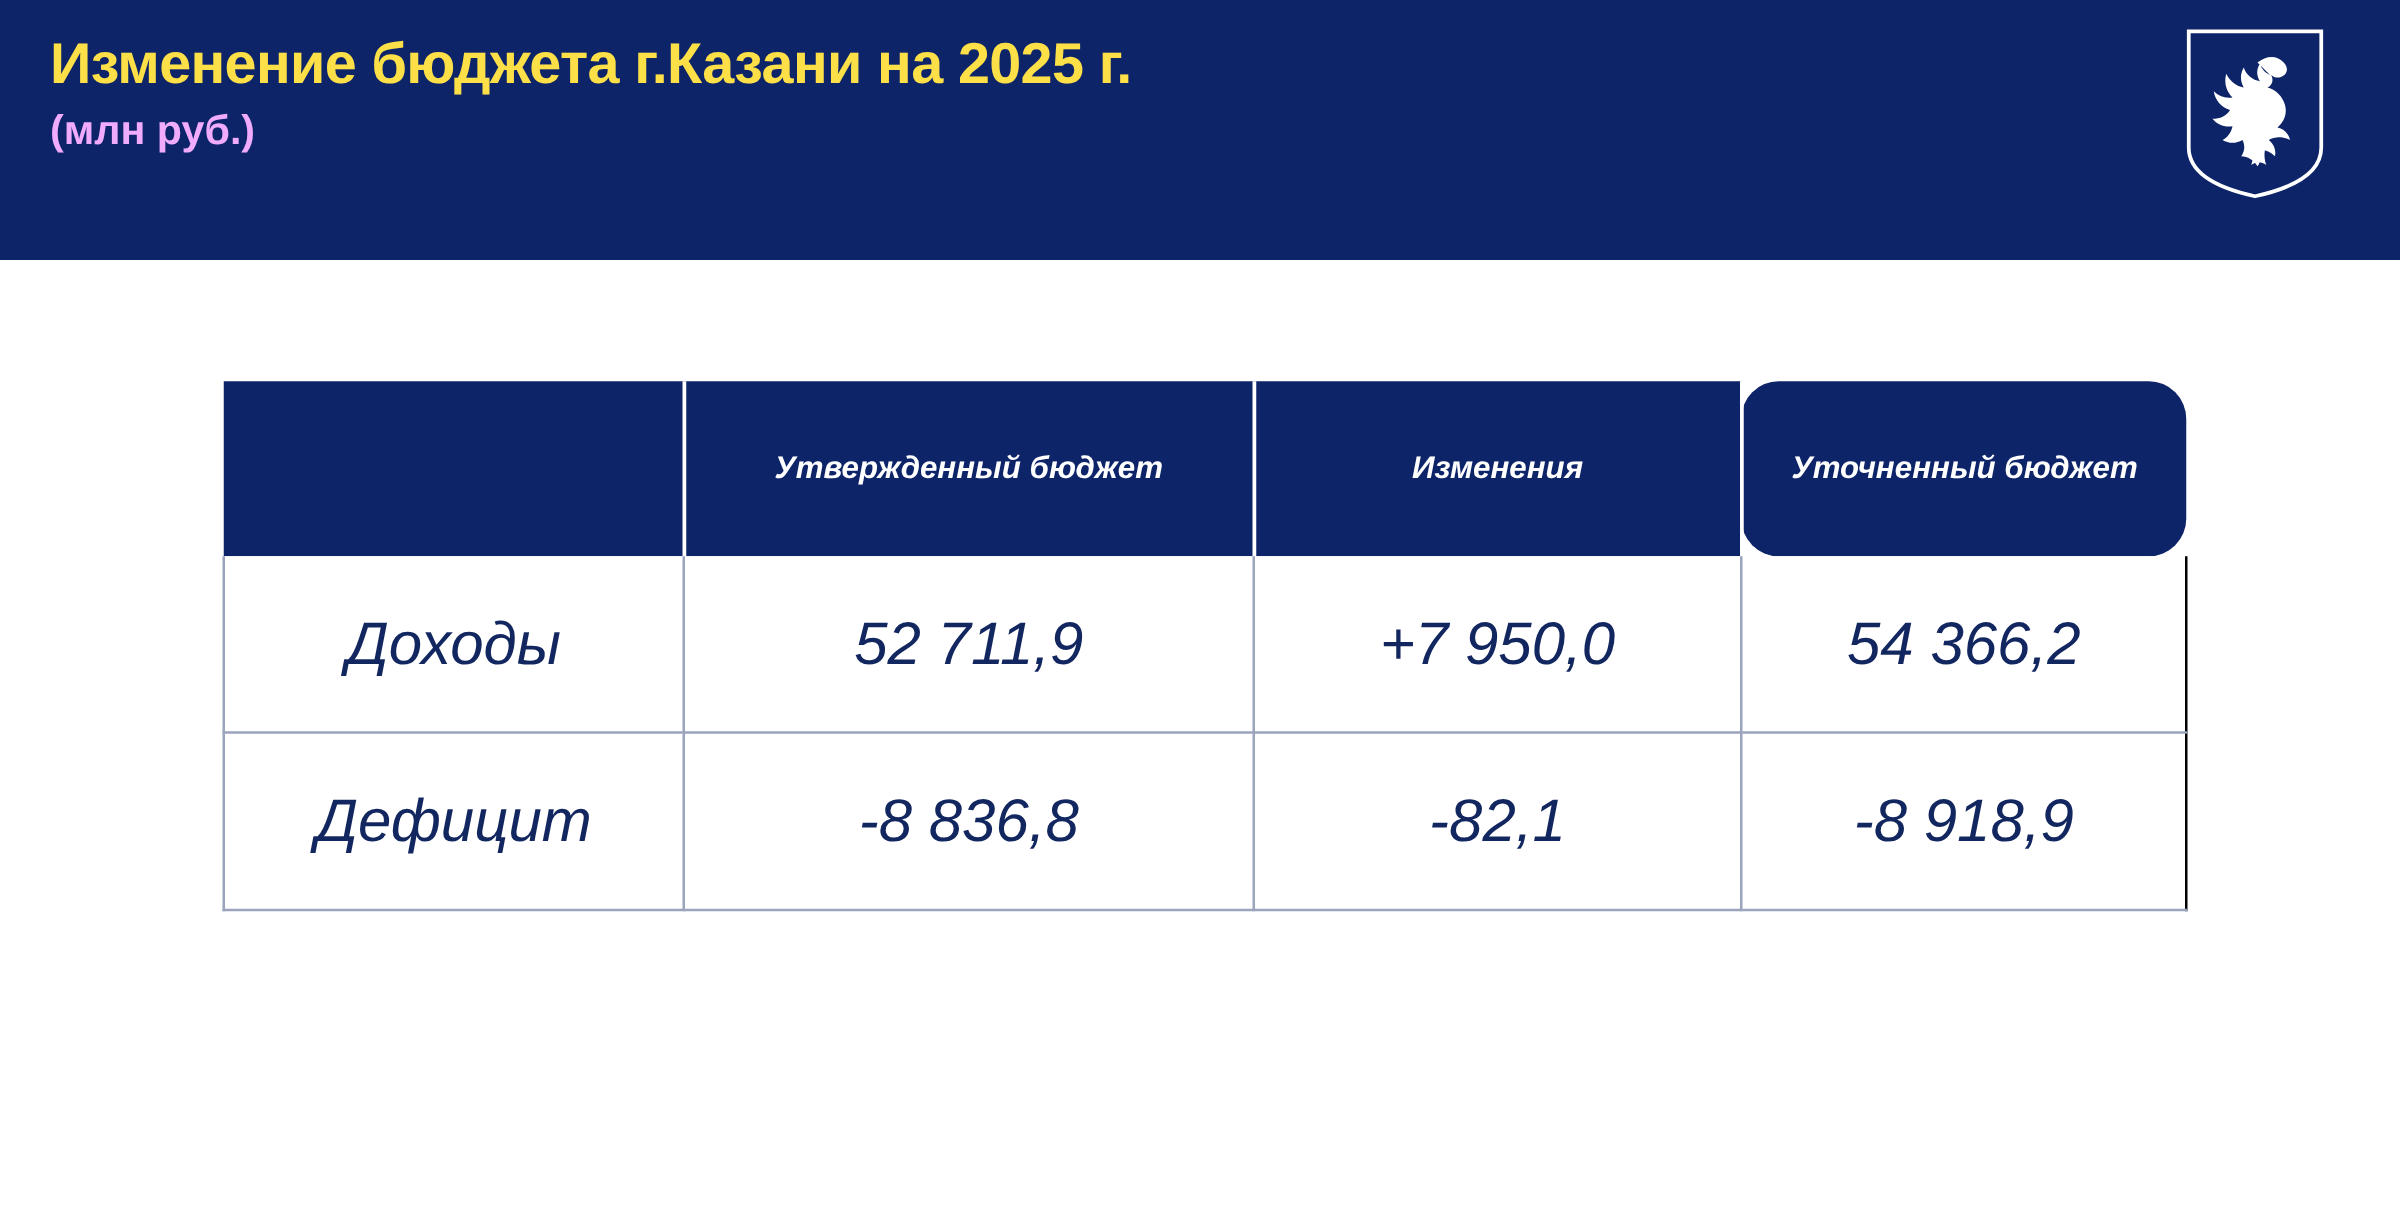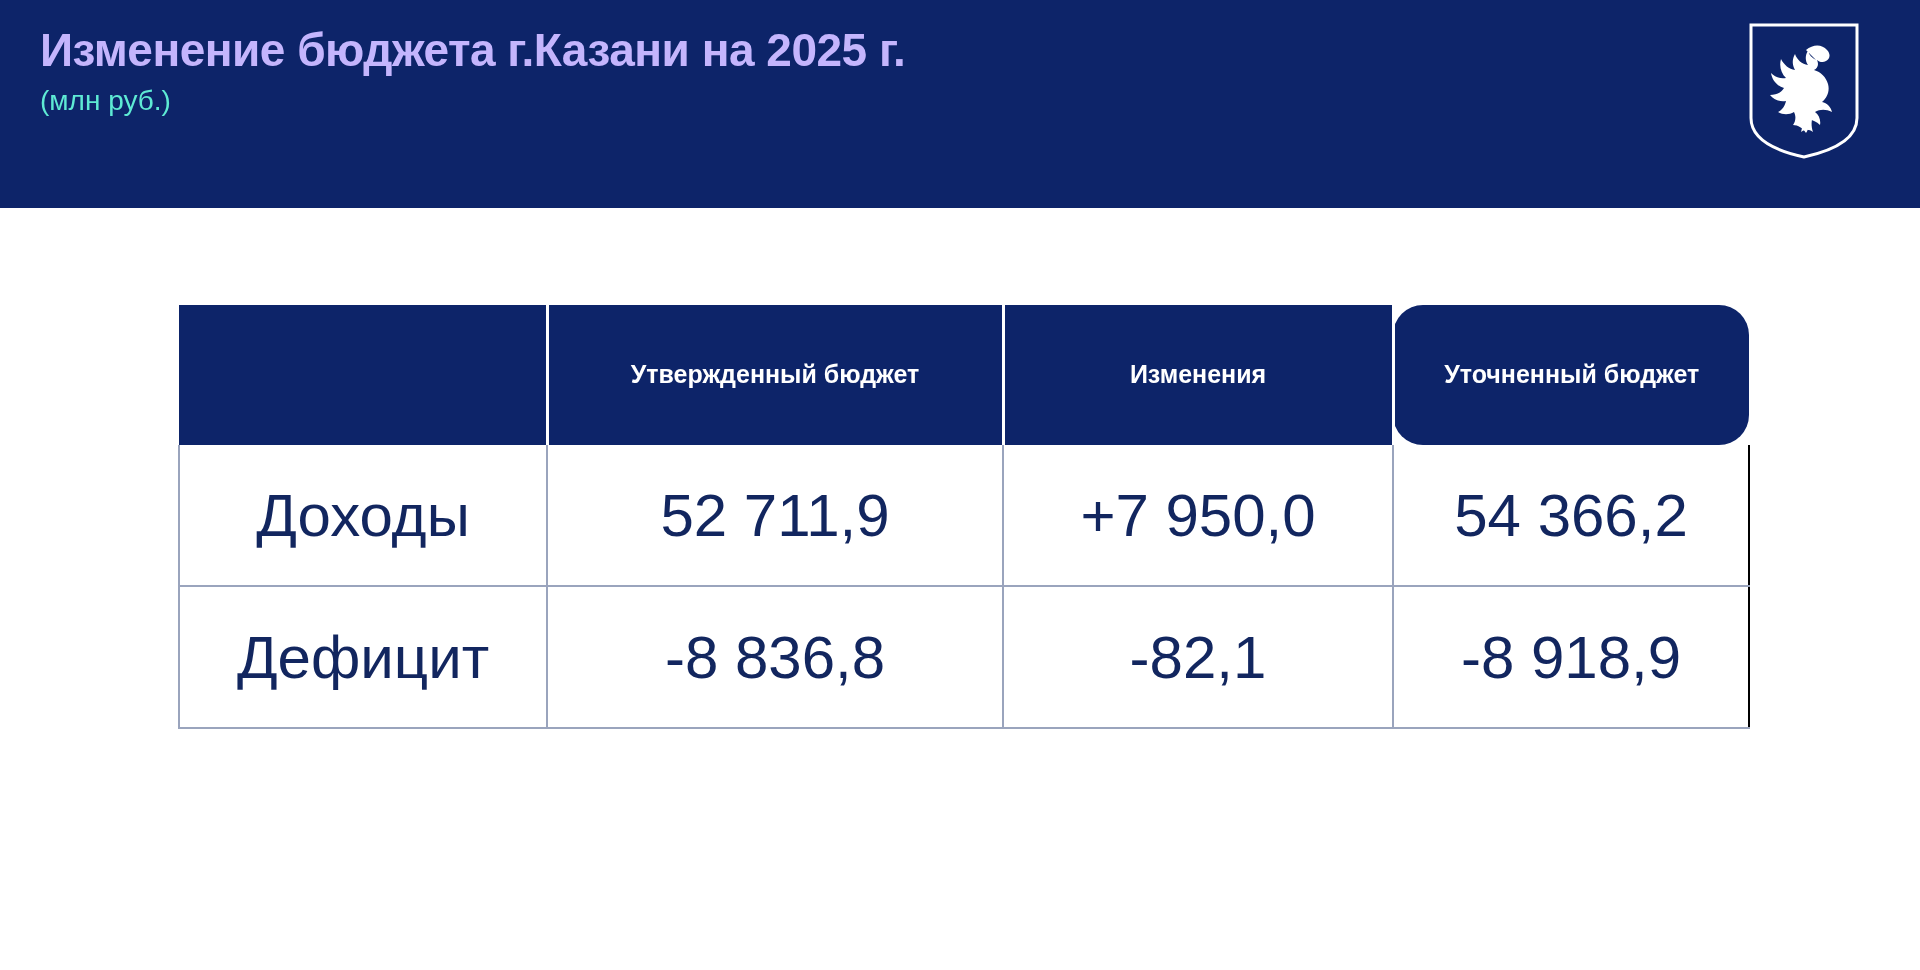--- a/index.html
+++ b/index.html
@@ -26,51 +26,52 @@
     position: absolute;
     top: 0;
     left: 0;
     width: 1920px;
     height: 208px;
     background: #0d2469;
     box-sizing: border-box;
     padding: 26px 0 0 40px;
   }
   .header-title {
-    color: #c4b5fd;
+    color: #fde047;
     font-size: 46px;
     font-weight: bold;
     letter-spacing: -0.5px;
     line-height: 1.08;
     white-space: nowrap;
   }
   .header-subtitle {
-    color: #5eead4;
-    font-size: 28px;
-    font-weight: normal;
+    color: #f0abfc;
+    font-size: 33px;
+    font-weight: bold;
     line-height: 1.2;
     margin-top: 8px;
   }
 
   
   .emblem {
     position: absolute;
     top: 22px;
     right: 60px;
     width: 112px;
     height: 138px;
   }
   .emblem svg { display: block; }
 
   
   .table-wrap {
     position: absolute;
     top: 305px;
     left: 178px;
     width: 1570px;
+    font-style: italic;
   }
   table.budget {
     border-collapse: collapse;
     width: 1570px;
     table-layout: fixed;
   }
   table.budget col.c0 { width: 368px; }
   table.budget col.c1 { width: 456px; }
   table.budget col.c2 { width: 390px; }
   table.budget col.c3 { width: 356px; }
@@ -90,21 +91,21 @@
   table.budget thead th.corner {
     border-right: 3px solid #ffffff;
   }
   table.budget thead th:last-child {
     border-right: none;
     border-radius: 30px;
   }
 
   table.budget tbody td {
     height: 138px;
-    font-size: 60px;
+    font-size: 48px;
     color: #12265f;
     text-align: center;
     vertical-align: middle;
     border-bottom: 2px solid #9aa4bd;
     border-right: 2px solid #9aa4bd;
     background: #ffffff;
     white-space: nowrap;
   }
   table.budget tbody td:first-child {
     border-left: 2px solid #9aa4bd;

